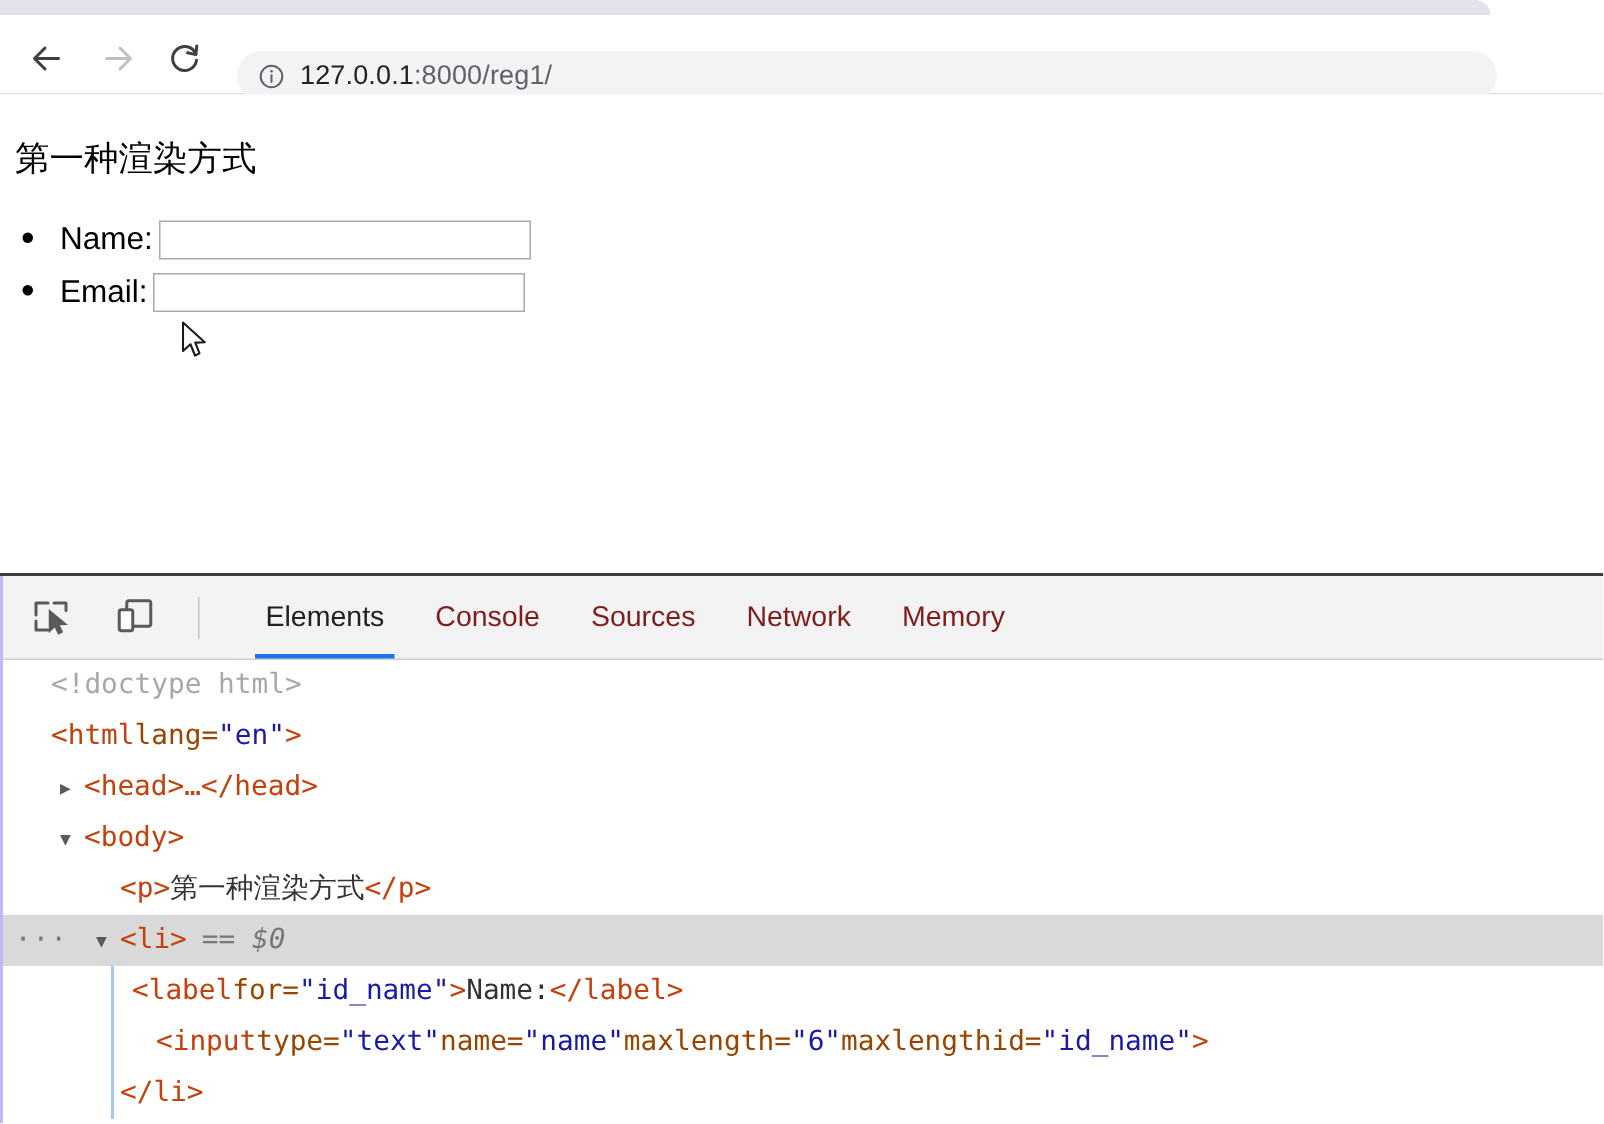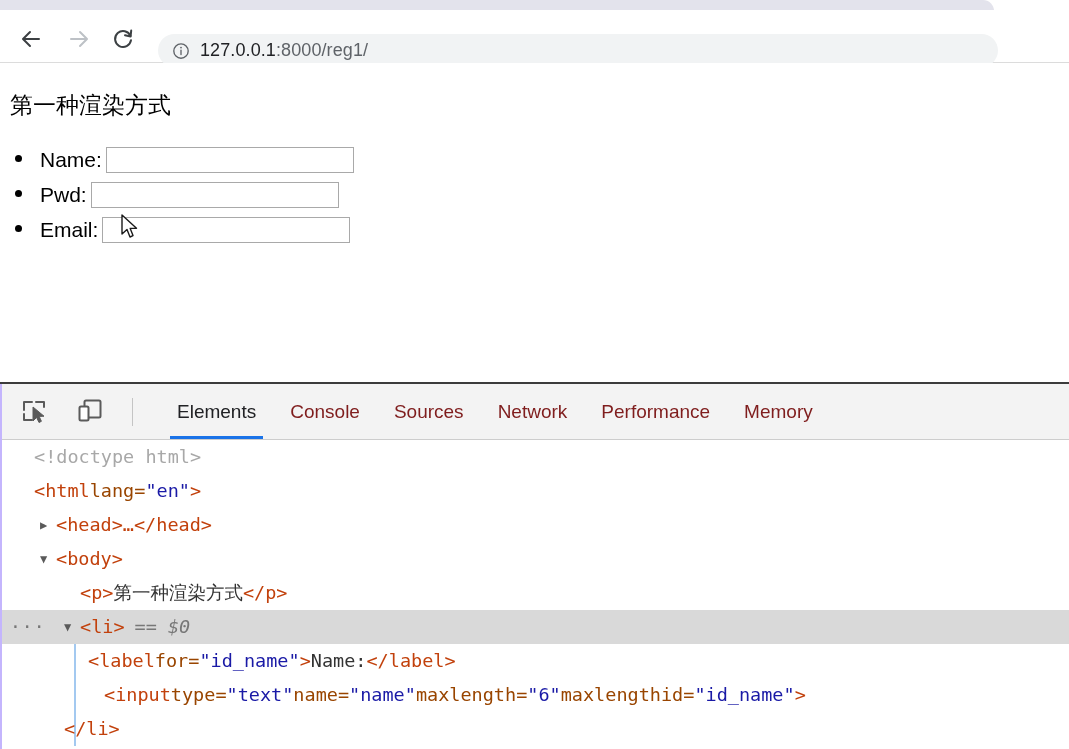--- a/index.html
+++ b/index.html
@@ -277,25 +277,20 @@
     <div class="page-heading">第一种渲染方式</div>
 
     <ul class="form-list">
       <li>
         <span class="bullet"></span>
         <label>Name:</label>
         <input class="in-name" value="" style="">
       </li>
       <li>
         <span class="bullet"></span>
-        <label>Pwd:</label>
-        <input class="in-pwd" value="" style="">
-      </li>
-      <li>
-        <span class="bullet"></span>
         <label>Email:</label>
         <input class="in-email" value="" style="">
       </li>
     </ul>
 
     <svg class="cursor-arrow" viewBox="0 0 18 26">
       <path d="M1 1 L1 20 L6 15.5 L9 23 L12 21.6 L9.2 14.4 L15.5 14.2 Z" fill="#ffffff" stroke="#1a1a1a" stroke-width="1.4" stroke-linejoin="round"></path>
     </svg>
   </div>
 
@@ -316,21 +311,20 @@
           <rect x="3.5" y="8.5" width="9" height="14" rx="1.5" fill="#ffffff" stroke="#5a5a5a" stroke-width="2"></rect>
         </svg>
       </div>
       <div class="dt-tb-sep"></div>
 
       <div class="dt-tabs">
         <div class="dt-tab active">Elements</div>
         <div class="dt-tab">Console</div>
         <div class="dt-tab">Sources</div>
         <div class="dt-tab">Network</div>
-        <div class="dt-tab">Performance</div>
         <div class="dt-tab">Memory</div>
       </div>
     </div>
 
     <div class="dom-tree">
 
       <div class="dom-row">
         <span class="content" style="left:32px;">
           <span class="dim">&lt;!doctype html&gt;</span>
         </span>
@@ -400,20 +394,20 @@
             <span class="val">"6"</span>
             <span class="attr"> maxlength</span>
             <span class="attr"> id=</span>
             <span class="val">"id_name"</span>
             <span class="tag">&gt;</span>
         </span>
       </div>
 
       <div class="dom-row">
         <span class="indent-guide"></span>
-        <span class="content" style="left:62px;text-align:right;">
+        <span class="content" style="left:78px;text-align:right;">
           <span class="tag">&lt;/li&gt;</span>
         </span>
       </div>
 
     </div>
   </div>
 </div>
 
 </body></html>

